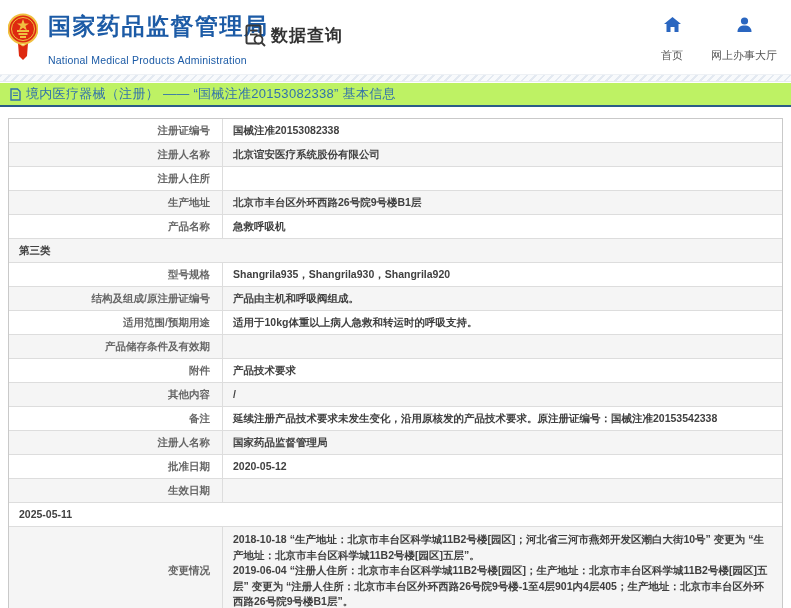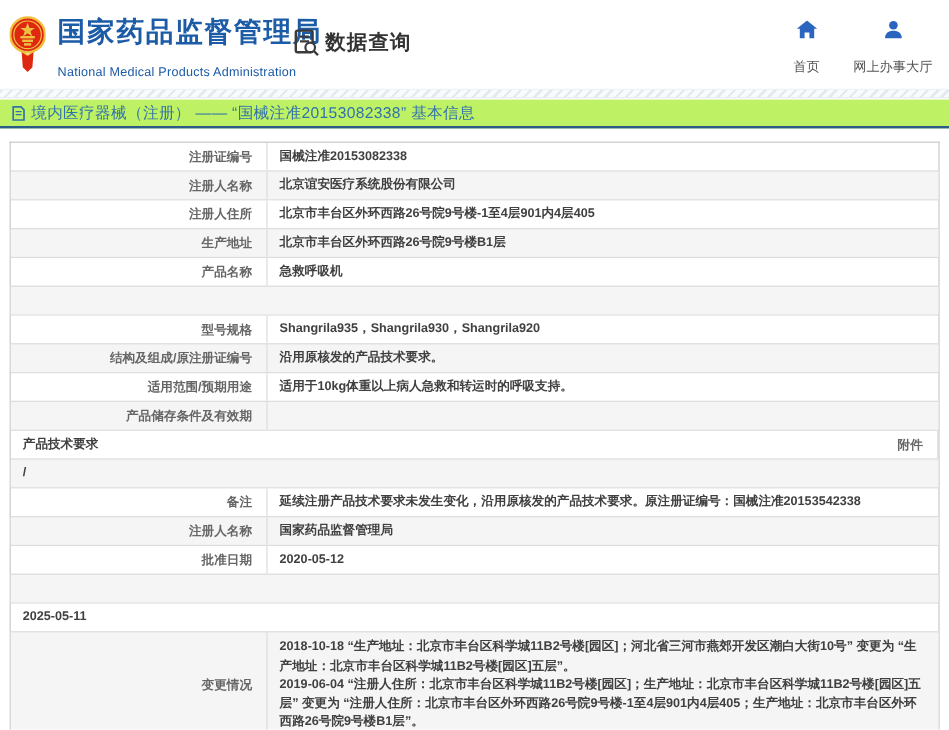--- a/index.html
+++ b/index.html
@@ -110,68 +110,70 @@
     <div class="row">
       <div class="cell label">注册证编号</div>
       <div class="cell value">国械注准20153082338</div>
     </div>
     <div class="row">
       <div class="cell label">注册人名称</div>
       <div class="cell value">北京谊安医疗系统股份有限公司</div>
     </div>
     <div class="row">
       <div class="cell label">注册人住所</div>
-      <div class="cell value">北京市丰台区外环西路26号院9号楼-1至4层901内4层405</div>
     </div>
     <div class="row">
       <div class="cell label">生产地址</div>
       <div class="cell value">北京市丰台区外环西路26号院9号楼B1层</div>
     </div>
     <div class="row">
       <div class="cell label">产品名称</div>
       <div class="cell value">急救呼吸机</div>
     </div>
     <div class="row">
+      <div class="cell value">第三类</div>
     </div>
     <div class="row">
       <div class="cell label">型号规格</div>
       <div class="cell value">Shangrila935，Shangrila930，Shangrila920</div>
     </div>
     <div class="row">
       <div class="cell label">结构及组成/原注册证编号</div>
-      <div class="cell value">沿用原核发的产品技术要求。</div>
+      <div class="cell value">产品由主机和呼吸阀组成。</div>
     </div>
     <div class="row">
       <div class="cell label">适用范围/预期用途</div>
       <div class="cell value">适用于10kg体重以上病人急救和转运时的呼吸支持。</div>
     </div>
     <div class="row">
       <div class="cell label">产品储存条件及有效期</div>
       <div class="cell value"></div>
     </div>
     <div class="row">
+      <div class="cell label">附件</div>
       <div class="cell value">产品技术要求</div>
-      <div class="cell label">附件</div>
     </div>
     <div class="row">
+      <div class="cell label">其他内容</div>
       <div class="cell value">/</div>
     </div>
     <div class="row">
       <div class="cell label">备注</div>
       <div class="cell value">延续注册产品技术要求未发生变化，沿用原核发的产品技术要求。原注册证编号：国械注准20153542338</div>
     </div>
     <div class="row">
       <div class="cell label">注册人名称</div>
       <div class="cell value">国家药品监督管理局</div>
     </div>
     <div class="row">
       <div class="cell label">批准日期</div>
       <div class="cell value">2020-05-12</div>
     </div>
     <div class="row">
+      <div class="cell label">生效日期</div>
       <div class="cell value"></div>
     </div>
     <div class="row">
       <div class="cell value">2025-05-11</div>
     </div>
     <div class="row tall">
       <div class="cell label">变更情况</div>
       <div class="cell value">2018-10-18 “生产地址：北京市丰台区科学城11B2号楼[园区]；河北省三河市燕郊开发区潮白大街10号” 变更为 “生产地址：北京市丰台区科学城11B2号楼[园区]五层”。
 2019-06-04 “注册人住所：北京市丰台区科学城11B2号楼[园区]；生产地址：北京市丰台区科学城11B2号楼[园区]五层” 变更为 “注册人住所：北京市丰台区外环西路26号院9号楼-1至4层901内4层405；生产地址：北京市丰台区外环西路26号院9号楼B1层”。</div>
     </div>

